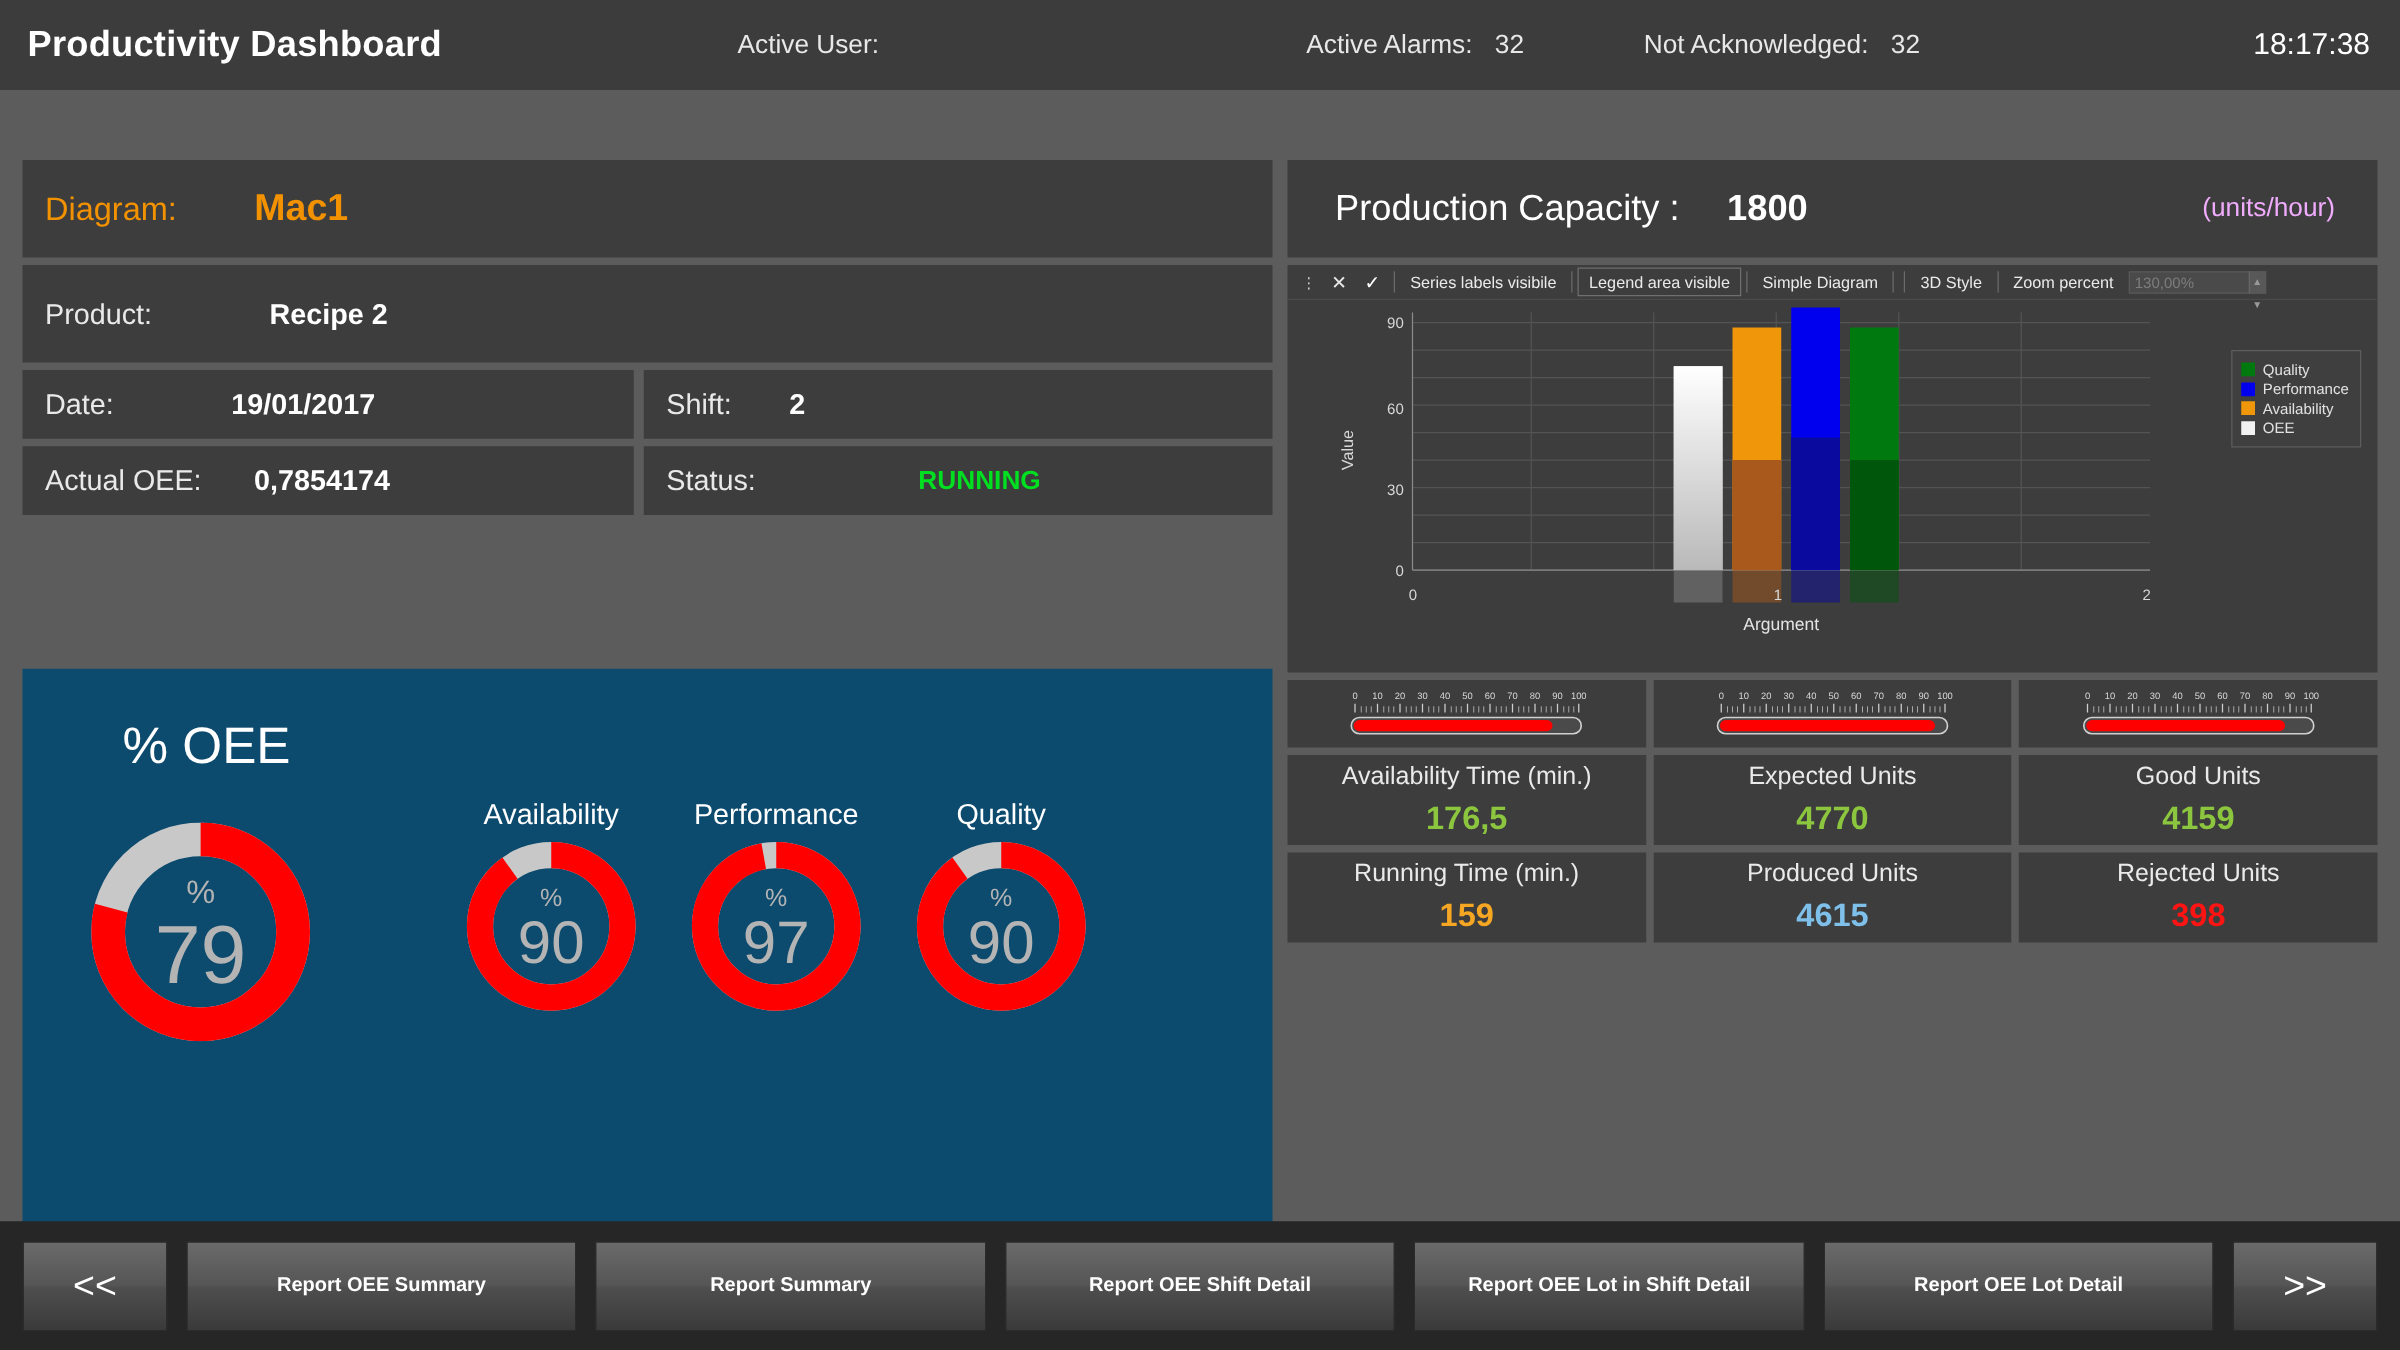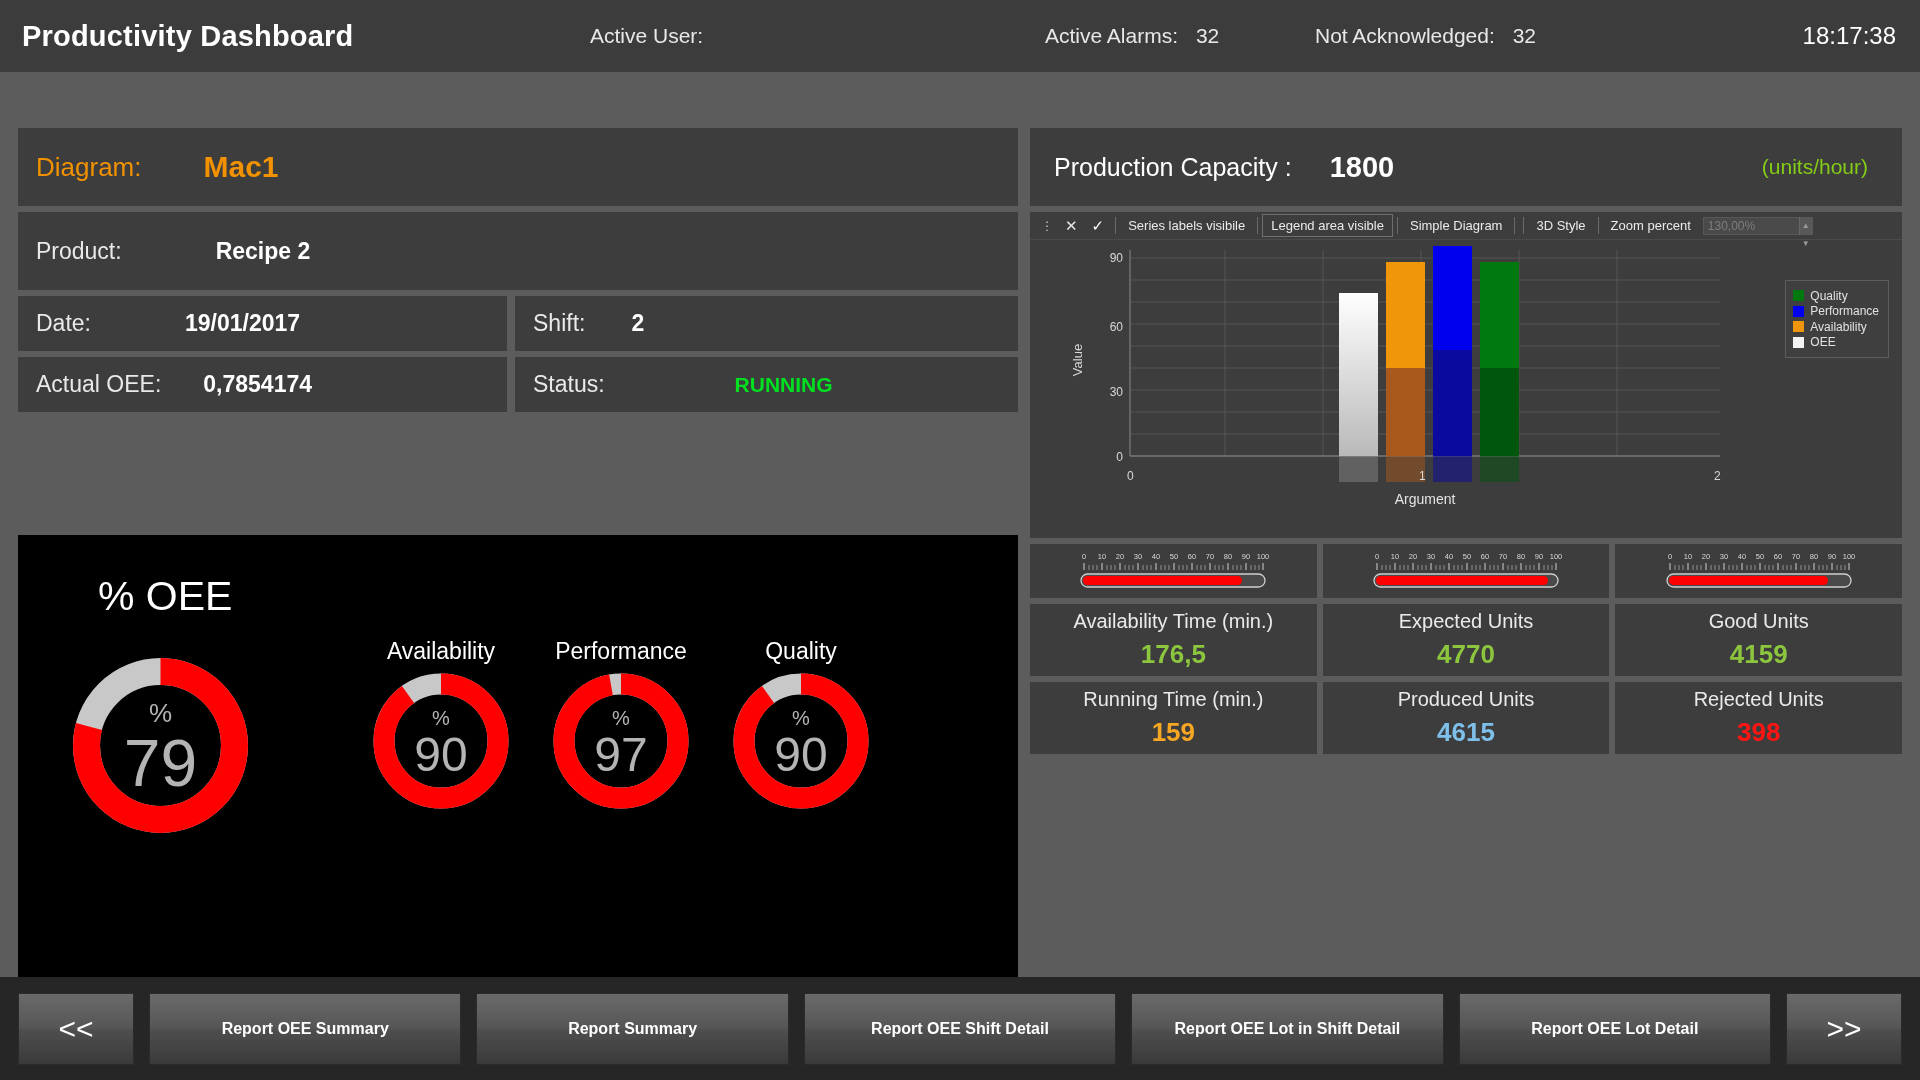--- a/index.html
+++ b/index.html
@@ -48,21 +48,21 @@
   .lbl-orange { color: #f39200; font-size: 26px; }
   .val-bold { color: #ffffff; font-size: 23px; font-weight: bold; }
   .val-orange { color: #f39200; font-size: 30px; font-weight: bold; }
   .val-green { color: #00e020; font-size: 21px; font-weight: bold; }
 
   .pad-l { margin-left: 18px; }
 
   
   .oee-panel {
     position: absolute; left: 18px; top: 463px; width: 1000px; height: 481px;
-    background: #000000;
+    background: #0c4a6e;
   }
   .oee-title { color: #ffffff; font-size: 41px; margin: 38px 0 0 80px; }
   .gauges { position: relative; width: 100%; height: 330px; }
   .gauge { position: absolute; text-align: center; }
   .gauge-label { color: #ffffff; font-size: 23px; margin-bottom: 8px; }
   .gauge-wrap { position: relative; display: inline-block; }
   .gauge-center {
     position: absolute; left: 0; right: 0; top: 50%;
     transform: translateY(-50%);
     pointer-events: none;
@@ -75,23 +75,23 @@
   .g-big .gauge-num { font-size: 66px; margin-top: 4px; }
   .g-a { left: 355px; top: 18px; }
   .g-b { left: 535px; top: 18px; }
   .g-c { left: 715px; top: 18px; }
   .g-small .gauge-pct { font-size: 20px; }
   .g-small .gauge-num { font-size: 48px; margin-top: 3px; }
 
   
   .right-col { position: absolute; left: 1030px; top: 56px; width: 872px; }
   .cap-panel { height: 78px; display: flex; align-items: center; position: relative; }
-  .cap-label { color: #ffffff; font-size: 25px; margin-left: 24px; }
+  .cap-label { color: #ffffff; font-size: 29px; margin-left: 38px; }
   .cap-value { color: #ffffff; font-size: 29px; font-weight: bold; margin-left: 38px; }
-  .cap-units { color: #84cc16; font-size: 21px; position: absolute; right: 34px; }
+  .cap-units { color: #f0abfc; font-size: 21px; position: absolute; right: 34px; }
   .act-panel { height: 70px; display: flex; align-items: center; margin-top: 6px; }
   .act-label { color: #7fbb3a; font-size: 28px; margin-left: 22px; }
   .act-value { color: #8cc63e; font-size: 29px; font-weight: bold; margin-left: 46px; }
 
   
   .chart-panel {
     margin-top: 6px; height: 326px; background: #3d3d3d; position: relative;
   }
   .chart-toolbar {
     height: 28px; display: flex; align-items: center; gap: 0;

